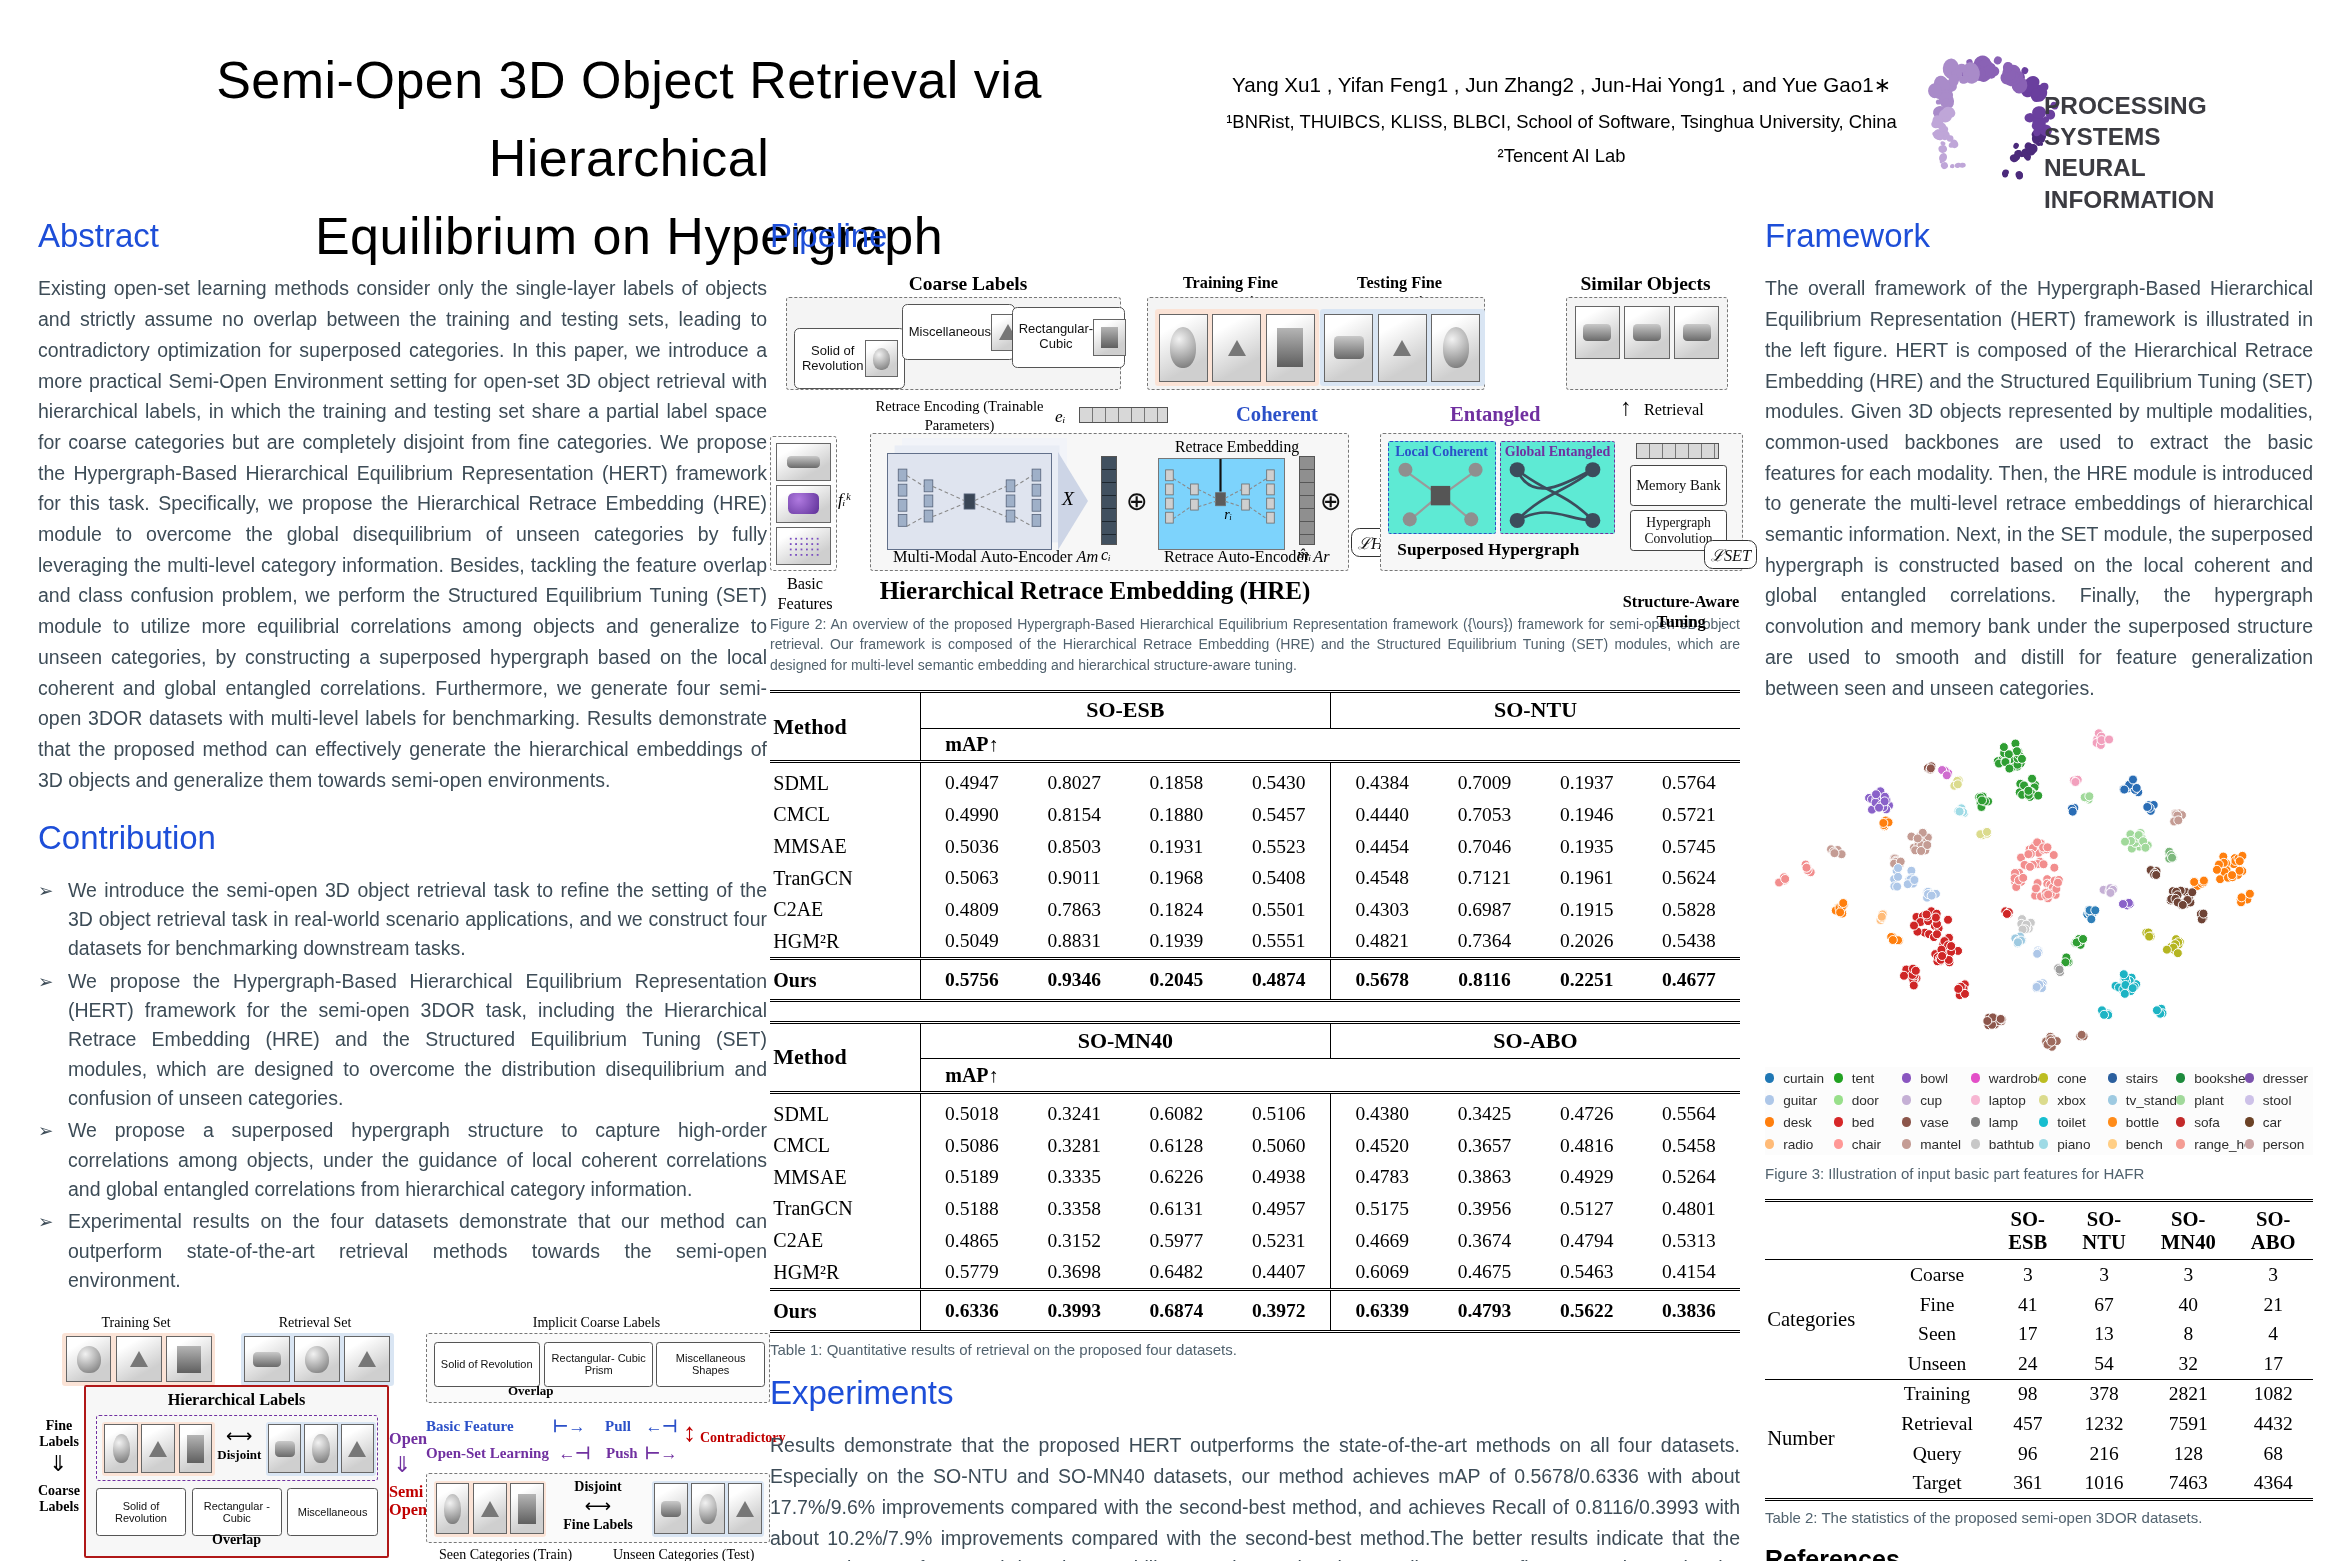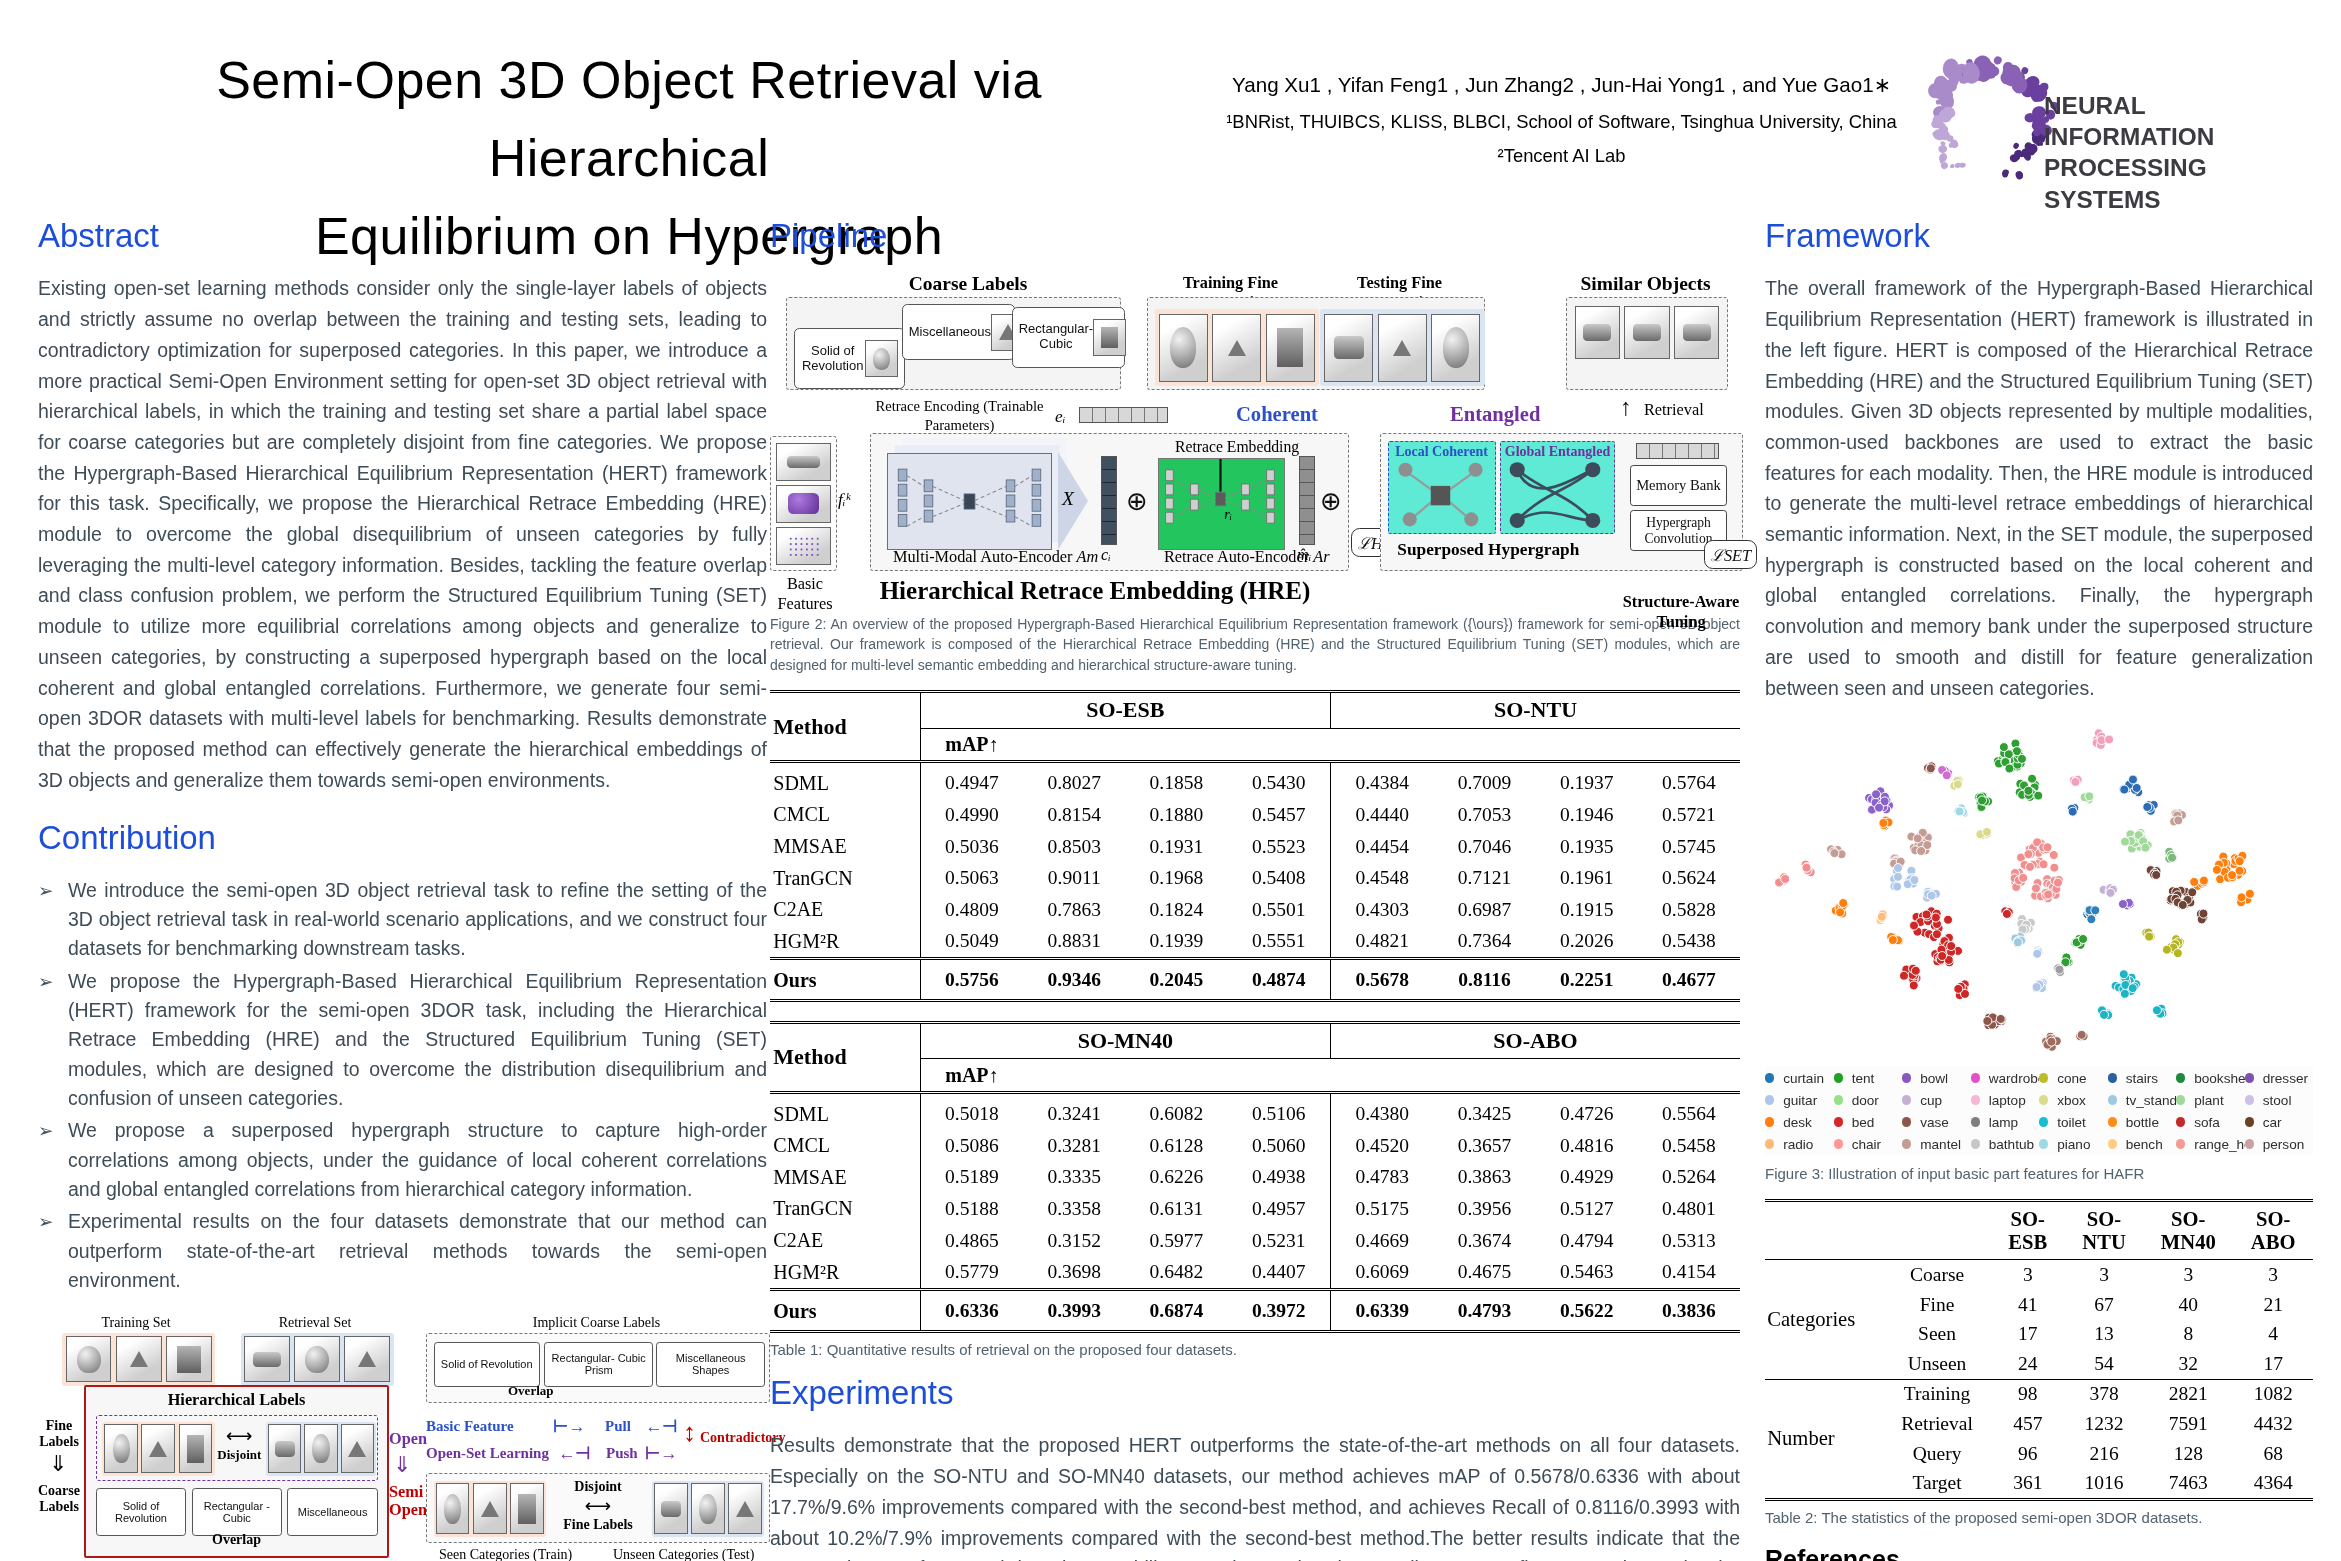--- a/index.html
+++ b/index.html
@@ -227,22 +227,22 @@
       <ellipse cx="49.0" cy="201.1" rx="7.9" ry="7.1" fill="#bfa6d8" transform="rotate(-17 60 202)"></ellipse>
       <ellipse cx="46.0" cy="229.6" rx="6.5" ry="6.4" fill="#bfa6d8" transform="rotate(-25 61 218)"></ellipse>
       <ellipse cx="46.0" cy="227.7" rx="2.8" ry="2.8" fill="#bfa6d8" transform="rotate(-2 61 218)"></ellipse>
       <ellipse cx="51.3" cy="224.0" rx="7.1" ry="8.8" fill="#bfa6d8" transform="rotate(21 61 218)"></ellipse>
       <ellipse cx="72.8" cy="235.2" rx="5.9" ry="4.5" fill="#bfa6d8" transform="rotate(-22 73 224)"></ellipse>
       <ellipse cx="84.5" cy="235.4" rx="6.0" ry="4.6" fill="#bfa6d8" transform="rotate(-6 73 224)"></ellipse>
       <ellipse cx="71.3" cy="239.0" rx="2.5" ry="2.3" fill="#bfa6d8" transform="rotate(26 73 224)"></ellipse>
       <ellipse cx="67.4" cy="236.0" rx="3.9" ry="4.0" fill="#bfa6d8" transform="rotate(2 73 224)"></ellipse>
     </svg>
   <div class="logo-text">
+    <div>PROCESSING SYSTEMS</div>
     <div>NEURAL INFORMATION</div>
-    <div>PROCESSING SYSTEMS</div>
   </div>
 </div>
 
 <div class="abs col1">
   <h2 class="sec">Abstract</h2>
   <div class="body-text">Existing open-set learning methods consider only the single-layer labels of objects and strictly assume no overlap between the training and testing sets, leading to contradictory optimization for superposed categories. In this paper, we introduce a more practical Semi-Open Environment setting for open-set 3D object retrieval with hierarchical labels, in which the training and testing set share a partial label space for coarse categories but are completely disjoint from fine categories. We propose the Hypergraph-Based Hierarchical Equilibrium Representation (HERT) framework for this task. Specifically, we propose the Hierarchical Retrace Embedding (HRE) module to overcome the global disequilibrium of unseen categories by fully leveraging the multi-level category information. Besides, tackling the feature overlap and class confusion problem, we perform the Structured Equilibrium Tuning (SET) module to utilize more equilibrial correlations among objects and generalize to unseen categories, by constructing a superposed hypergraph based on the local coherent and global entangled correlations. Furthermore, we generate four semi-open 3DOR datasets with multi-level labels for benchmarking. Results demonstrate that the proposed method can effectively generate the hierarchical embeddings of 3D objects and generalize them towards semi-open environments.</div>
 
   <h2 class="sec" style="margin-top:24px;">Contribution</h2>
   <div class="bullets">
 
@@ -515,21 +515,21 @@
               <line x1="234" y1="116" x2="266" y2="134"></line>
           </g>
         </svg>
       </div>
       <div class="abs funnel" style="left:187px;top:17.3px;"></div>
       <div class="abs mathit" style="left:191px;top:54px;font-size:19.5px;color:#000;">X</div>
       <div class="abs vec-v vec-dark" style="left:230px;top:22px;height:87px;"></div>
       <div class="abs mathit" style="left:230px;top:111px;font-size:16.3px;color:#000;">cᵢ</div>
       <div class="abs oplus" style="left:255px;top:52px;">⊕</div>
       <div class="abs serif" style="left:304px;top:3.3px;font-size:15.7px;color:#000;">Retrace Embedding</div>
-      <div class="abs" style="left:287px;top:24px;width:125px;height:90px;background:#22c55e;border:1.1px solid #777;">
+      <div class="abs" style="left:287px;top:24px;width:125px;height:90px;background:#7dd3fc;border:1.1px solid #777;">
         <svg width="123" height="88" viewBox="0 0 226 162">
           <g fill="#cfcfcf" stroke="#6d6d6d" stroke-width="1.5">
             <rect x="12" y="20" width="14" height="20"></rect>
               <rect x="12" y="46" width="14" height="20"></rect>
               <rect x="12" y="72" width="14" height="20"></rect>
               <rect x="12" y="98" width="14" height="20"></rect>
             <rect x="58" y="46" width="14" height="20"></rect>
               <rect x="58" y="74" width="14" height="20"></rect>
             <rect x="104" y="62" width="18" height="24" fill="#5b5b5b"></rect>
             <rect x="152" y="46" width="14" height="20"></rect>

